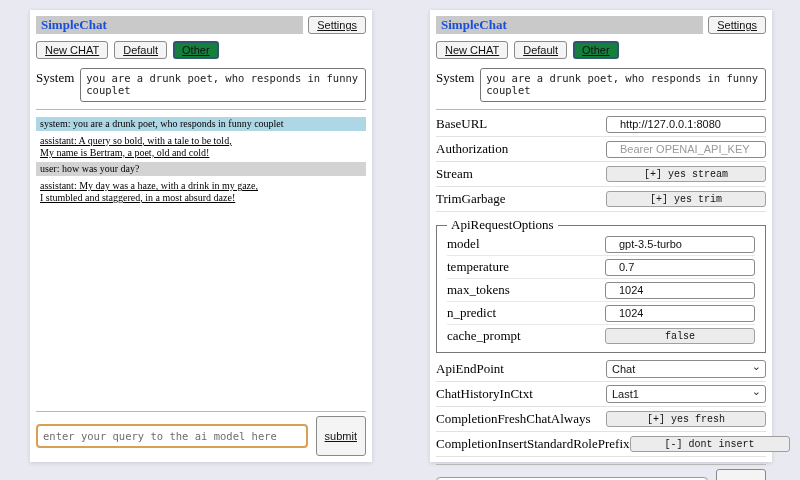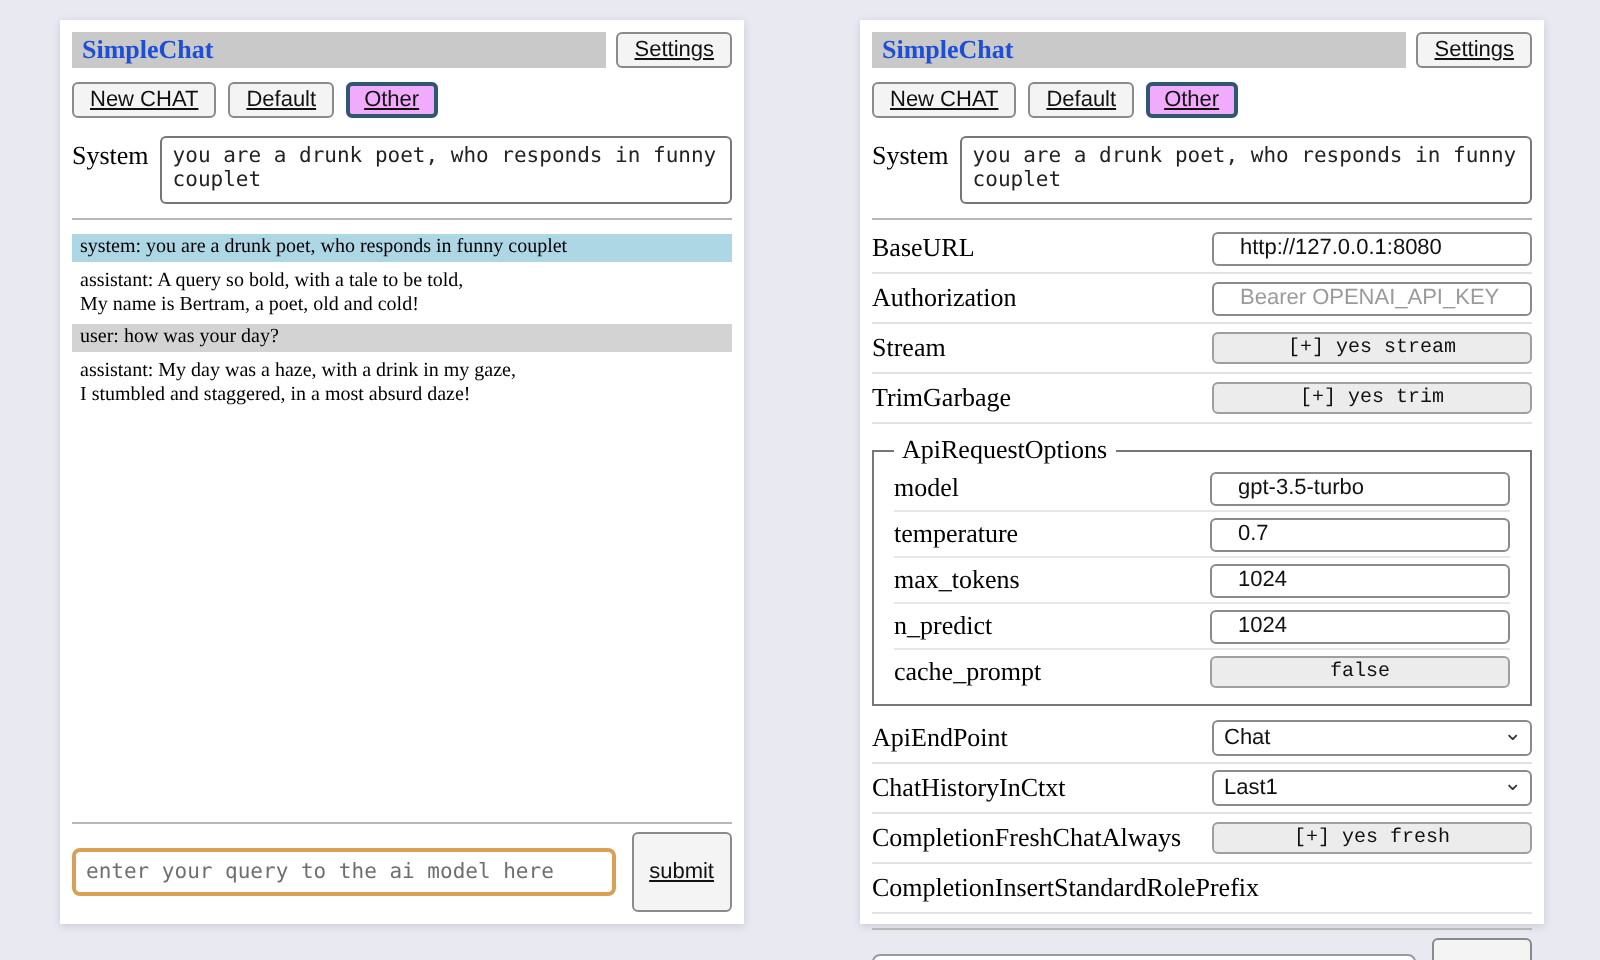--- a/index.html
+++ b/index.html
@@ -25,42 +25,42 @@
     flex:1; background:#c9c9c9; font-weight:bold; font-size:13px;
     line-height:18px; padding-left:5px; color:#1d4ed8;
   }
   .btn {
     font-family:"Liberation Sans", sans-serif; font-size:11px;
     background:#f4f4f4; border:1px solid #8a8a8a; border-radius:3px;
     padding:0 8px; color:#111; height:18px; box-sizing:border-box; cursor:pointer;text-decoration:underline;
   }
   
   .toolbar { margin-top:7px; display:flex; gap:6px; flex:0 0 auto; }
-  .btn.selected { background:#f0abfc; border:2px solid #31576f; padding:0 7px; }
+  .btn.selected { background:#15803d; border:2px solid #31576f; padding:0 7px; }
 
   
   .system-row { margin-top:9px; display:flex; gap:6px; flex:0 0 auto; }
   .system-label { font-size:13px; padding-top:2px; }
   .system-input {
     flex:1; height:26px; resize:none; border:1px solid #767676; border-radius:3px;
     font-family:"DejaVu Sans Mono", monospace; font-size:10.5px; padding:3px 5px;
     color:#222; box-sizing:content-box; outline:none;
   }
 
   hr.sep { border:none; border-top:1px solid #b8b8b8; margin:7px 0 0 0; width:100%; }
 
   
   .chat-log { margin-top:4px; flex:1 1 auto; overflow:hidden; }
   .msg {
     font-size:10px; line-height:1.18; padding:1px 4px; margin:3px 0;
     white-space:pre-line; color:#000;
   }
   .msg.system    { background:#aed7e6; }
   .msg.user      { background:#d3d3d3; }
-  .msg.assistant { background:transparent; }
+  .msg.assistant { background:transparent;text-decoration:underline; }
 
   
   .settings { margin-top:2px; font-size:13px; flex:0 0 auto; }
   .srow {
     display:flex; justify-content:space-between; align-items:center;
     padding:3px 0; min-height:18px; border-bottom:1px solid #e2e2e2;
   }
   .slabel { font-size:13px; color:#000; }
   .control { width:160px; box-sizing:border-box; flex:0 0 auto; }
   input.control {
@@ -235,20 +235,21 @@
         </span>
       </div>
 
       <div class="srow">
         <span class="slabel">CompletionFreshChatAlways</span>
         <button class="control">[+] yes fresh</button>
       </div>
 
       <div class="srow">
         <span class="slabel">CompletionInsertStandardRolePrefix</span>
+        <button class="control">[-] dont insert</button>
       </div>
 
     </div>
 
     <div class="flex-spacer"></div>
 
     <hr class="sep">
 
     <div class="query-row">
       <input class="query-input plain" spellcheck="false" placeholder="enter your query to the ai model here" style="">

